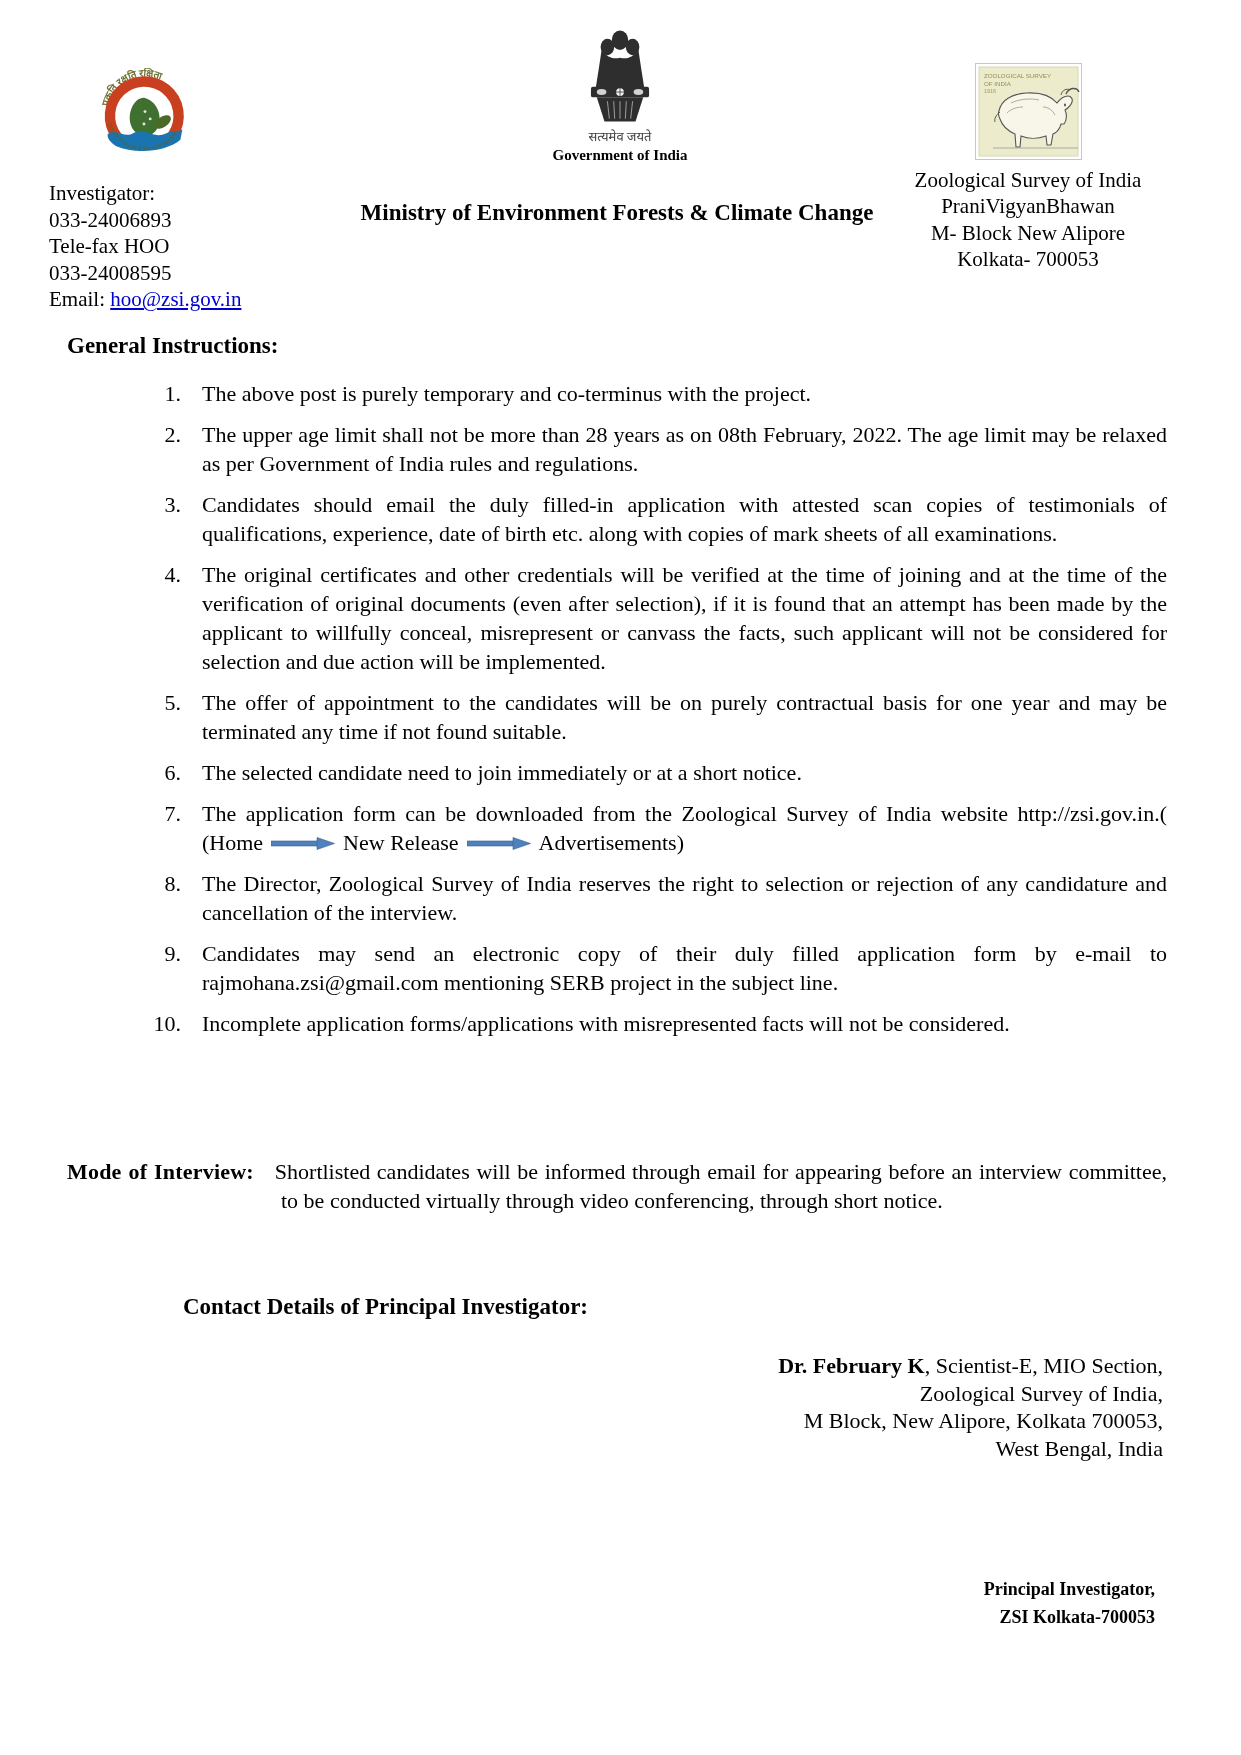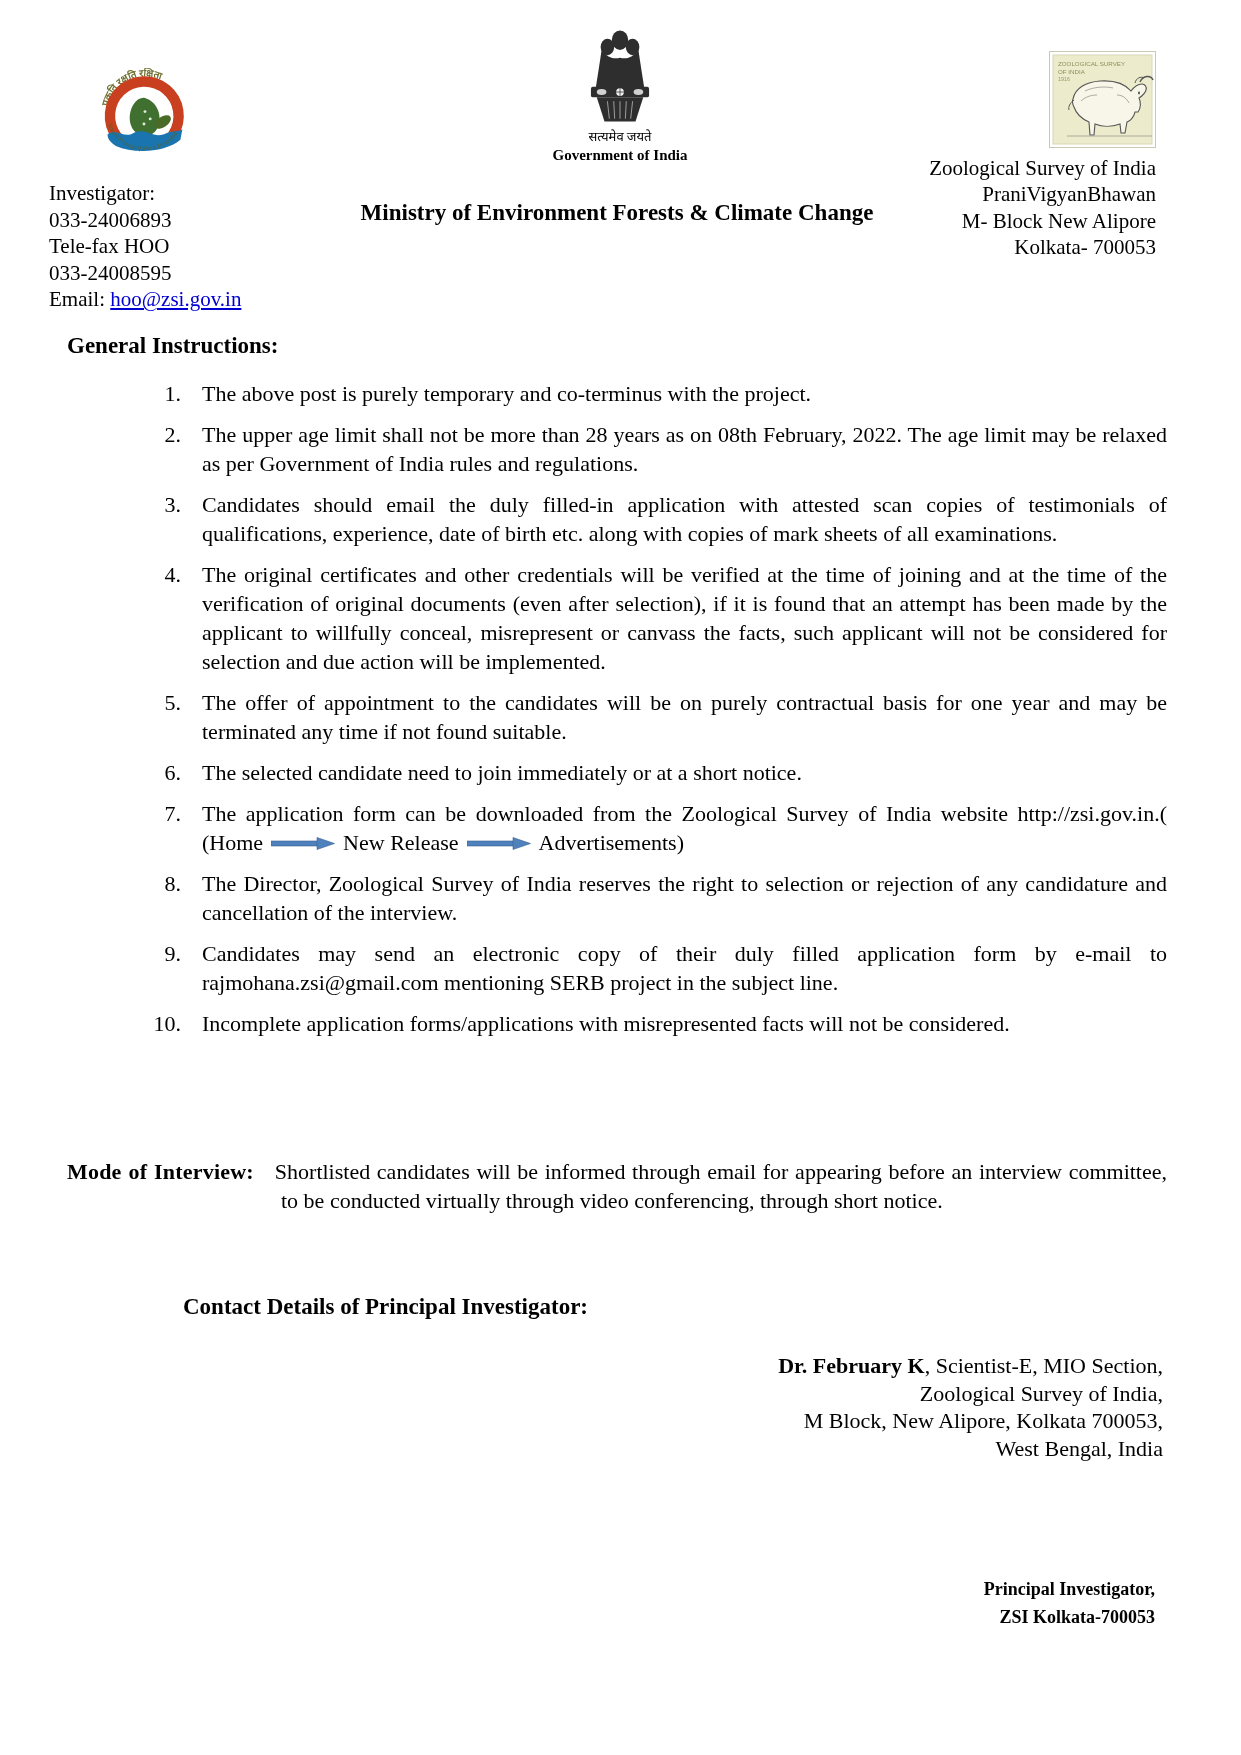--- a/index.html
+++ b/index.html
@@ -16,29 +16,29 @@
   .moefcc-logo{position:absolute;left:93px;top:68px;width:104px;height:108px;}
   .left-contact{
     position:absolute;left:49px;top:180px;width:250px;
     font-size:21px;line-height:26.6px;
   }
   .center-head{
     position:absolute;left:300px;top:26px;width:640px;
     text-align:center;
   }
   .emblem{width:62px;height:102px;display:inline-block;}
-  .motto{font-size:13px;line-height:14px;color:#000000;margin-top:-2px;}
+  .motto{font-size:13px;line-height:14px;color:#404040;margin-top:-2px;}
   .govt{font-size:15px;font-weight:bold;margin-top:3px;}
   .ministry{
     position:absolute;left:287px;top:200px;width:660px;
     text-align:center;font-size:23px;font-weight:bold;
   }
   .right-head{
-    position:absolute;left:900px;top:51px;width:256px;
-    text-align:right;
+    position:absolute;left:900px;top:63px;width:256px;
+    text-align:center;
   }
   .zsi-stamp{width:107px;height:97px;display:inline-block;}
   .right-address{font-size:21px;line-height:26.3px;margin-top:3px;}
   a.doclink{color:#0000d0;text-decoration:underline;cursor:pointer;margin-top:18px;}
   
   .instructions{position:absolute;left:67px;top:333px;width:1100px;}
   .gi-heading{font-size:23px;font-weight:bold;margin-bottom:20px;}
   .item{display:flex;margin-bottom:12px;font-size:22px;line-height:29px;}
   .item .num{flex:0 0 30px;margin-left:84px;text-align:right;}
   .item .txt{width:1032px;margin-left:21px;text-align:justify;}

